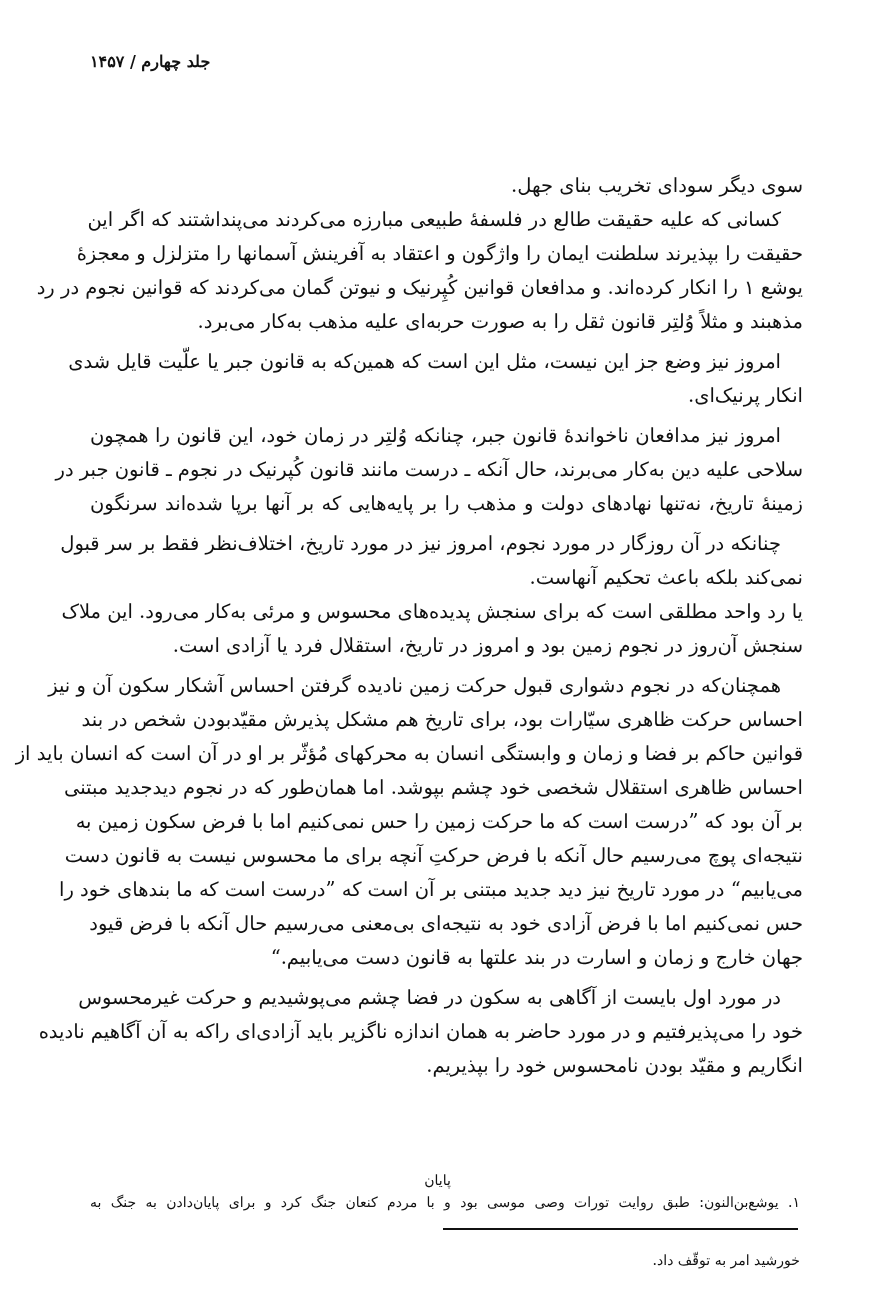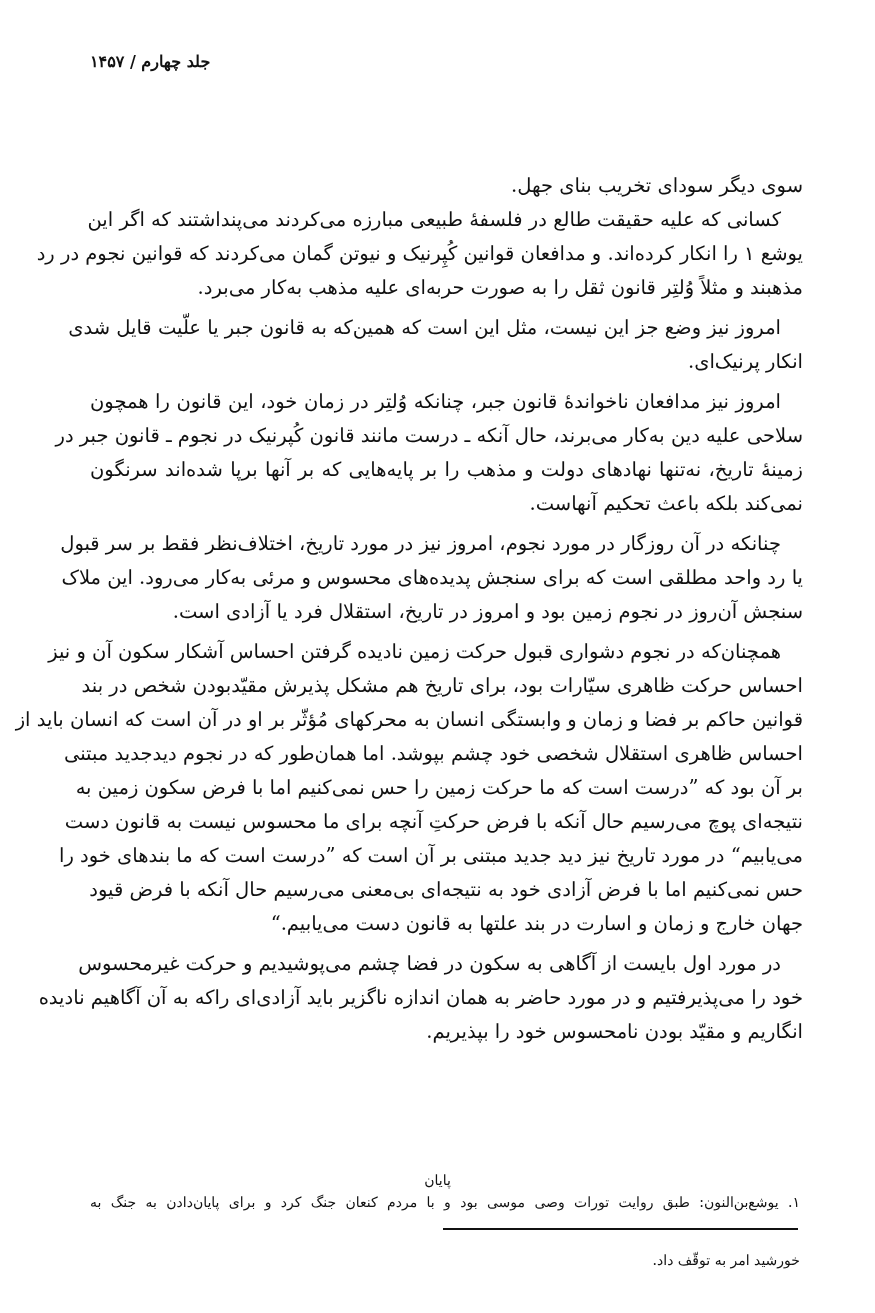--- a/index.html
+++ b/index.html
@@ -46,32 +46,33 @@
 </head>
 <body>
 
 <div class="header">جلد چهارم / ۱۴۵۷</div>
 
 <div class="body-text">
 
   <div class="line last">سوی دیگر سودای تخریب بنای جهل.</div>
 
   <div class="line indent">کسانی که علیه حقیقت طالع در فلسفهٔ طبیعی مبارزه می‌کردند می‌پنداشتند که اگر این</div>
+  <div class="line">حقیقت را بپذیرند سلطنت ایمان را واژگون و اعتقاد به آفرینش آسمانها را متزلزل و معجزهٔ</div>
   <div class="line">یوشع ۱ را انکار کرده‌اند. و مدافعان قوانین کُپِرنیک و نیوتن گمان می‌کردند که قوانین نجوم در رد</div>
   <div class="line last">مذهبند و مثلاً وُلتِر قانون ثقل را به صورت حربه‌ای علیه مذهب به‌کار می‌برد.</div>
 
   <div class="line indent para-gap">امروز نیز وضع جز این نیست، مثل این است که همین‌که به قانون جبر یا علّیت قایل شدی</div>
   <div class="line last">انکار پرنیک‌ای.</div>
 
   <div class="line indent para-gap">امروز نیز مدافعان ناخواندهٔ قانون جبر، چنانکه وُلتِر در زمان خود، این قانون را همچون</div>
   <div class="line">سلاحی علیه دین به‌کار می‌برند، حال آنکه ـ درست مانند قانون کُپرنیک در نجوم ـ قانون جبر در</div>
   <div class="line">زمینهٔ تاریخ، نه‌تنها نهادهای دولت و مذهب را بر پایه‌هایی که بر آنها برپا شده‌اند سرنگون</div>
+  <div class="line indent para-gap">چنانکه در آن روزگار در مورد نجوم، امروز نیز در مورد تاریخ، اختلاف‌نظر فقط بر سر قبول</div>
+
   <div class="line last">نمی‌کند بلکه باعث تحکیم آنهاست.</div>
-
-  <div class="line indent para-gap">چنانکه در آن روزگار در مورد نجوم، امروز نیز در مورد تاریخ، اختلاف‌نظر فقط بر سر قبول</div>
   <div class="line">یا رد واحد مطلقی است که برای سنجش پدیده‌های محسوس و مرئی به‌کار می‌رود. این ملاک</div>
   <div class="line last">سنجش آن‌روز در نجوم زمین بود و امروز در تاریخ، استقلال فرد یا آزادی است.</div>
 
   <div class="line indent para-gap">همچنان‌که در نجوم دشواری قبول حرکت زمین نادیده گرفتن احساس آشکار سکون آن و نیز</div>
   <div class="line">احساس حرکت ظاهری سیّارات بود، برای تاریخ هم مشکل پذیرش مقیّدبودن شخص در بند</div>
   <div class="line">قوانین حاکم بر فضا و زمان و وابستگی انسان به محرکهای مُؤثّر بر او در آن است که انسان باید از</div>
   <div class="line">احساس ظاهری استقلال شخصی خود چشم بپوشد. اما همان‌طور که در نجوم دیدجدید مبتنی</div>
   <div class="line">بر آن بود که ”درست است که ما حرکت زمین را حس نمی‌کنیم اما با فرض سکون زمین به</div>
   <div class="line">نتیجه‌ای پوچ می‌رسیم حال آنکه با فرض حرکتِ آنچه برای ما محسوس نیست به قانون دست</div>
   <div class="line">می‌یابیم“ در مورد تاریخ نیز دید جدید مبتنی بر آن است که ”درست است که ما بندهای خود را</div>

